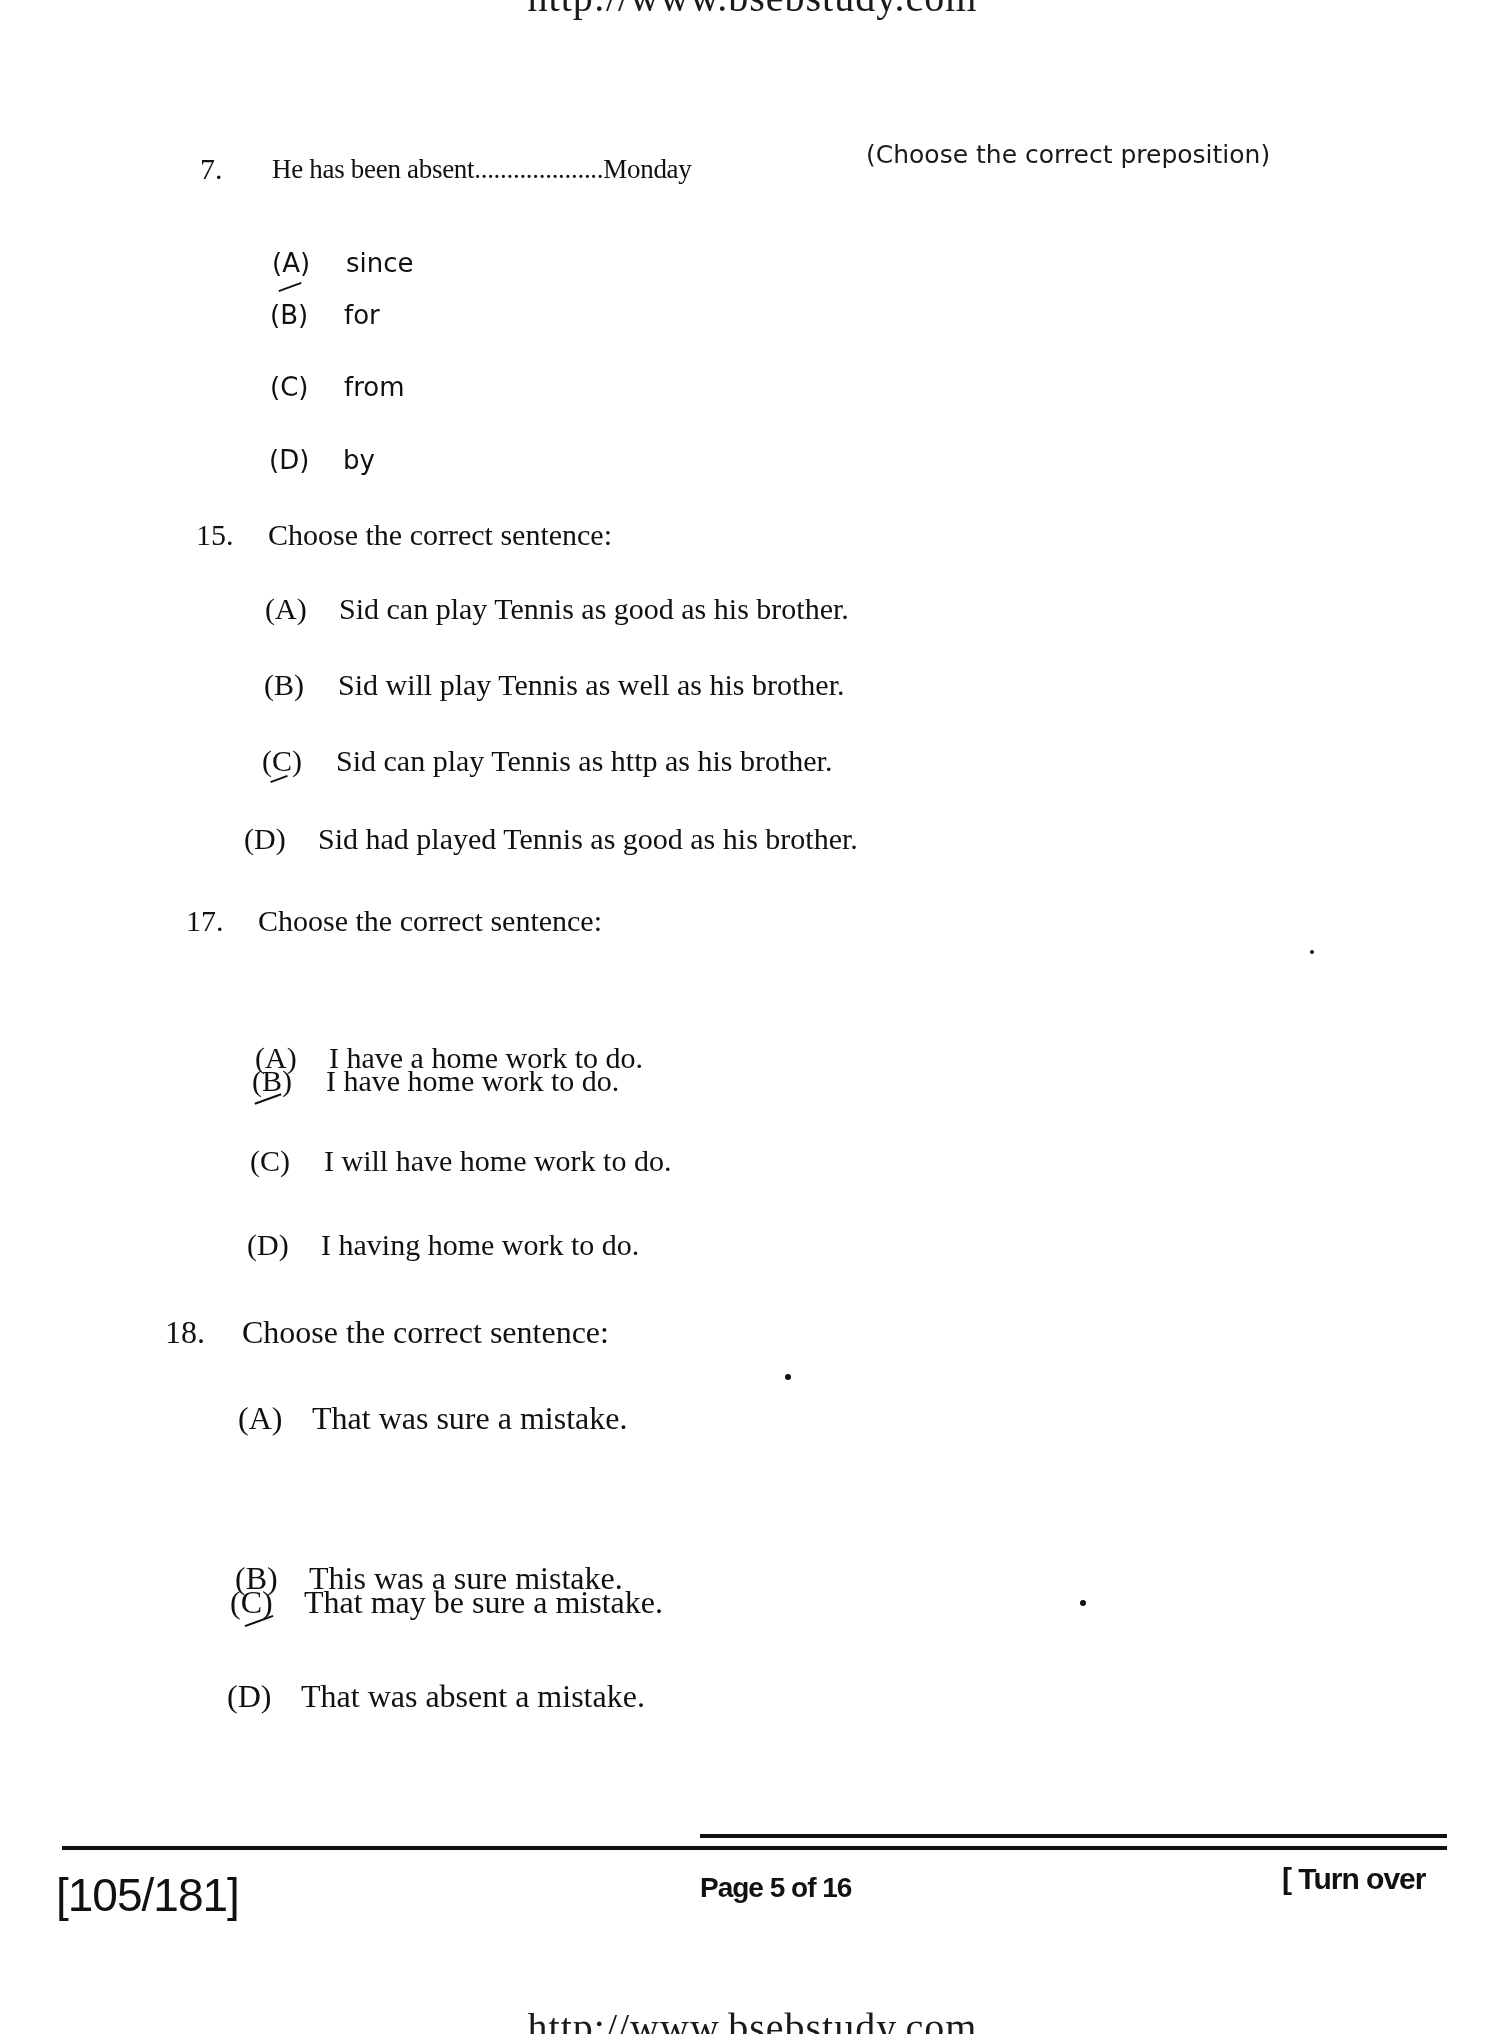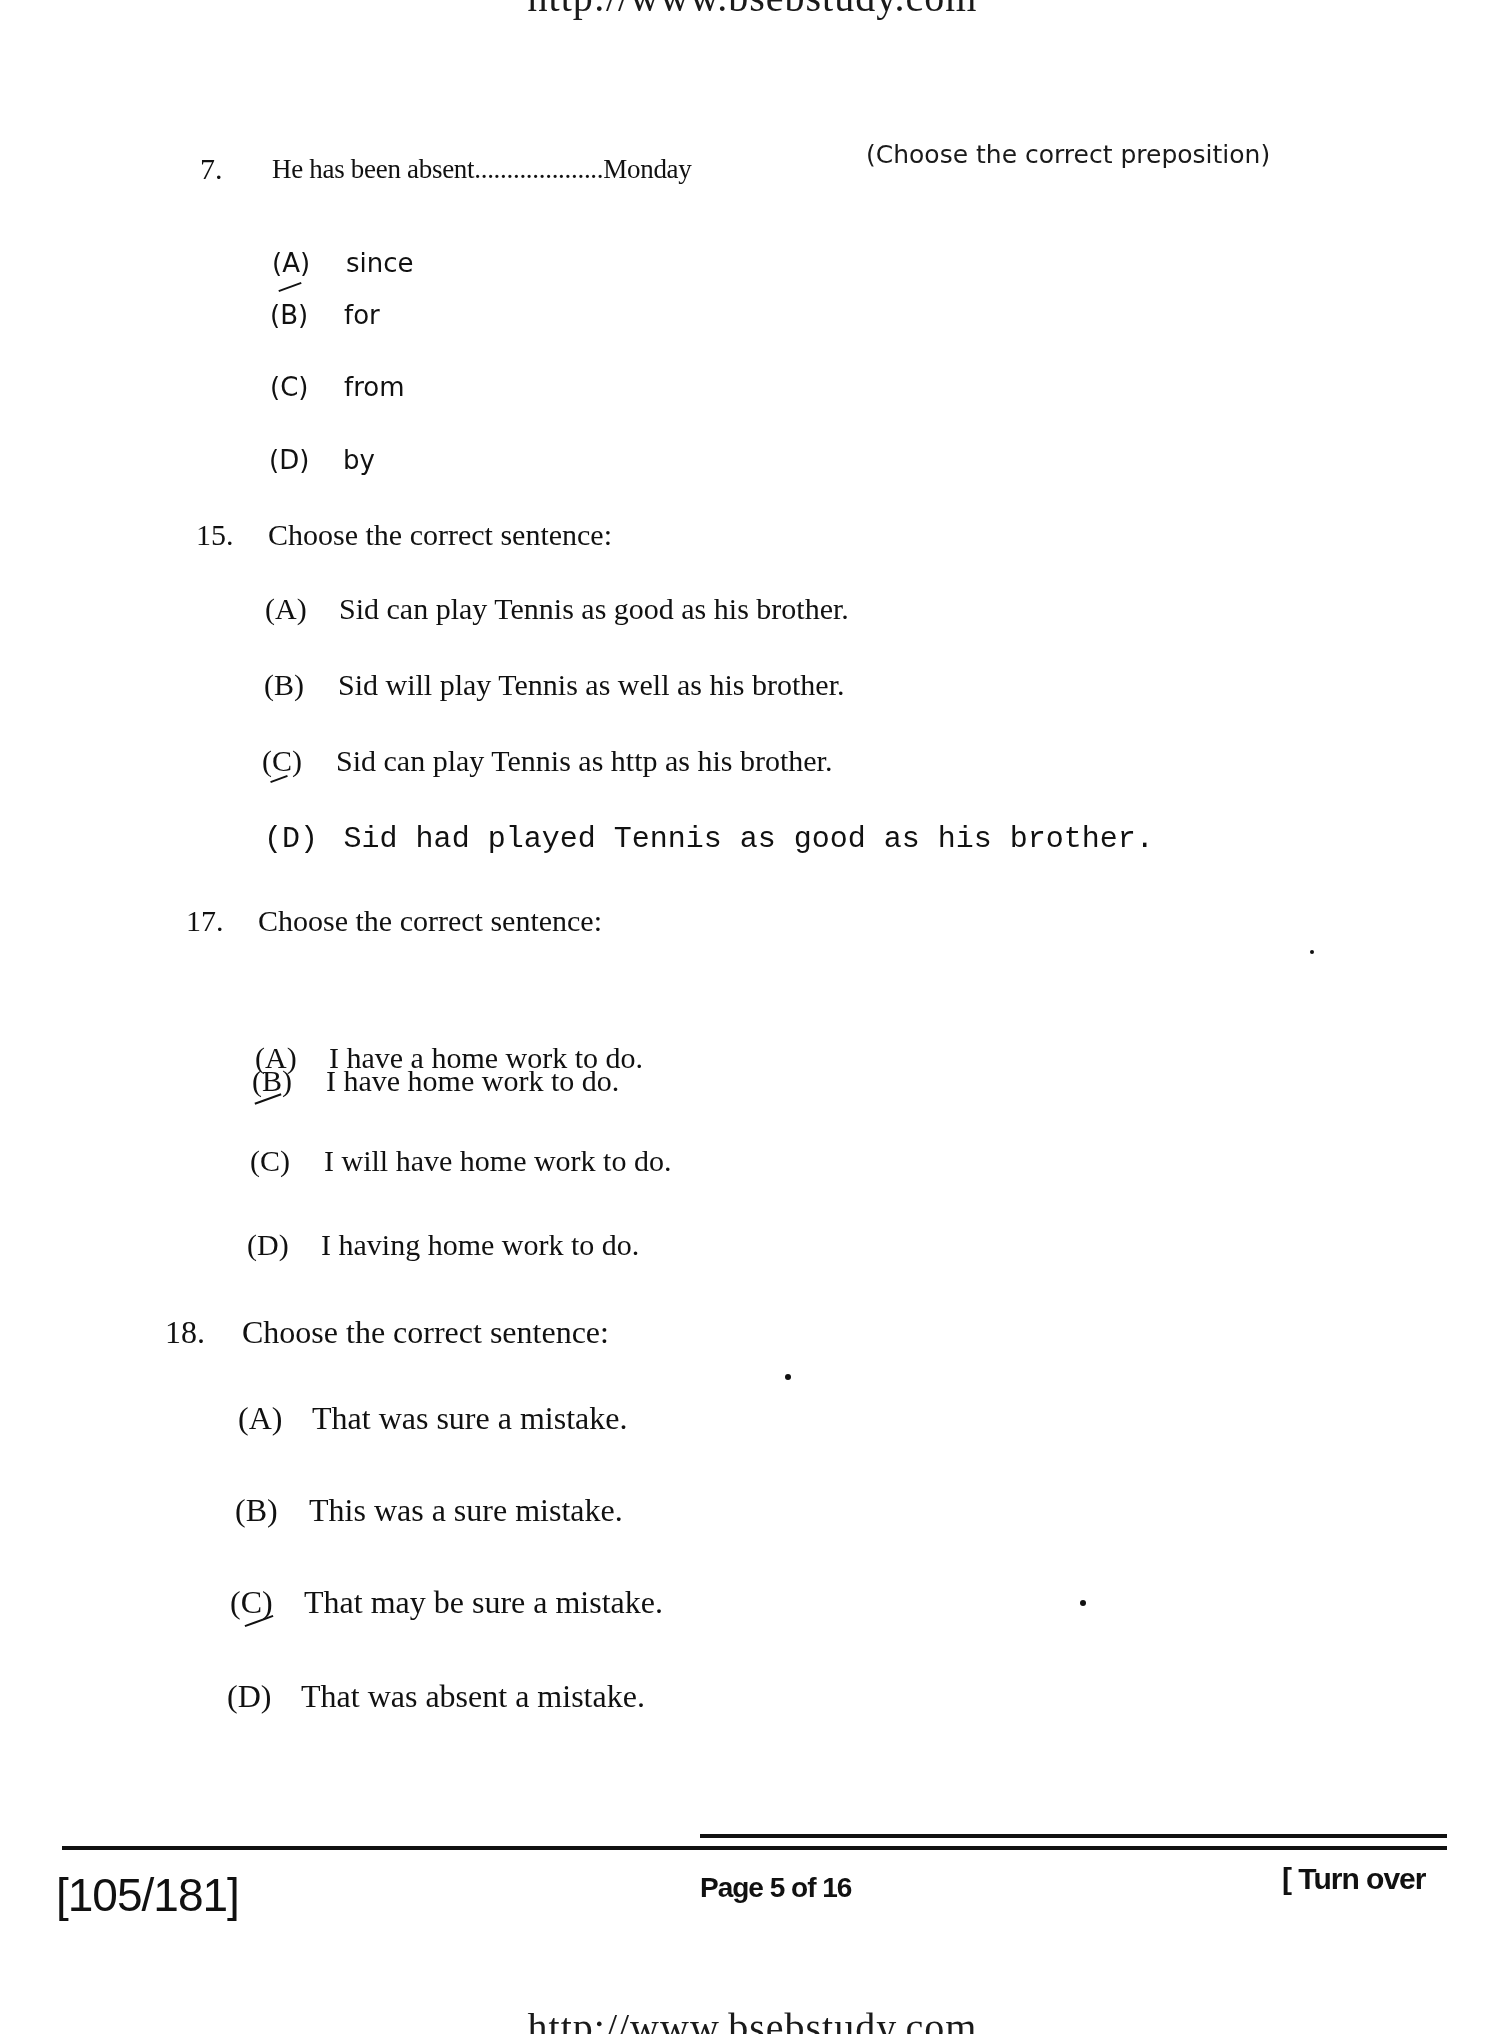--- a/index.html
+++ b/index.html
@@ -128,21 +128,21 @@
   </div>
   <div class="abs" style="left:264px; top:668px;">
     <span class="opt-label">(B)</span>
     <span class="opt-text">Sid will play Tennis as well as his brother.</span>
   </div>
   <div class="abs" style="left:262px; top:744px;">
     <span class="opt-label">(C)</span>
     <span class="opt-text">Sid can play Tennis as http as his brother.</span>
     <span class="tick" style="left:8px; top:34px; width:18px;"></span>
   </div>
-  <div class="abs" style="left:264px; top:822px;font-family:Liberation Mono, monospace;">
+  <div class="abs" style="left:244px; top:822px;">
     <span class="opt-label">(D)</span>
     <span class="opt-text">Sid had played Tennis as good as his brother.</span>
   </div>
 </div>
 
 <div>
   <span class="abs qnum" style="left:186px; top:904px;">17.</span>
   <span class="abs qtext" style="left:258px; top:904px;">Choose the correct sentence:</span>
 
   <div class="abs" style="left:255px; top:1041px;">
@@ -165,21 +165,21 @@
 </div>
 
 <div>
   <span class="abs qnum" style="left:165px; top:1314px; font-size:32px;">18.</span>
   <span class="abs qtext" style="left:242px; top:1314px; font-size:32px;">Choose the correct sentence:</span>
 
   <div class="abs" style="left:238px; top:1400px;">
     <span class="opt-label" style="font-size:32px;">(A)</span>
     <span class="opt-text" style="font-size:32px;">That was sure a mistake.</span>
   </div>
-  <div class="abs" style="left:235px; top:1492px;">
+  <div class="abs" style="left:235px; top:1560px;">
     <span class="opt-label" style="font-size:32px;">(B)</span>
     <span class="opt-text" style="font-size:32px;">This was a sure mistake.</span>
   </div>
   <div class="abs" style="left:230px; top:1584px;">
     <span class="opt-label" style="font-size:32px;">(C)</span>
     <span class="opt-text" style="font-size:32px;">That may be sure a mistake.</span>
     <span class="tick" style="left:14px; top:36px; width:30px;"></span>
   </div>
   <div class="abs" style="left:227px; top:1678px;">
     <span class="opt-label" style="font-size:32px;">(D)</span>

